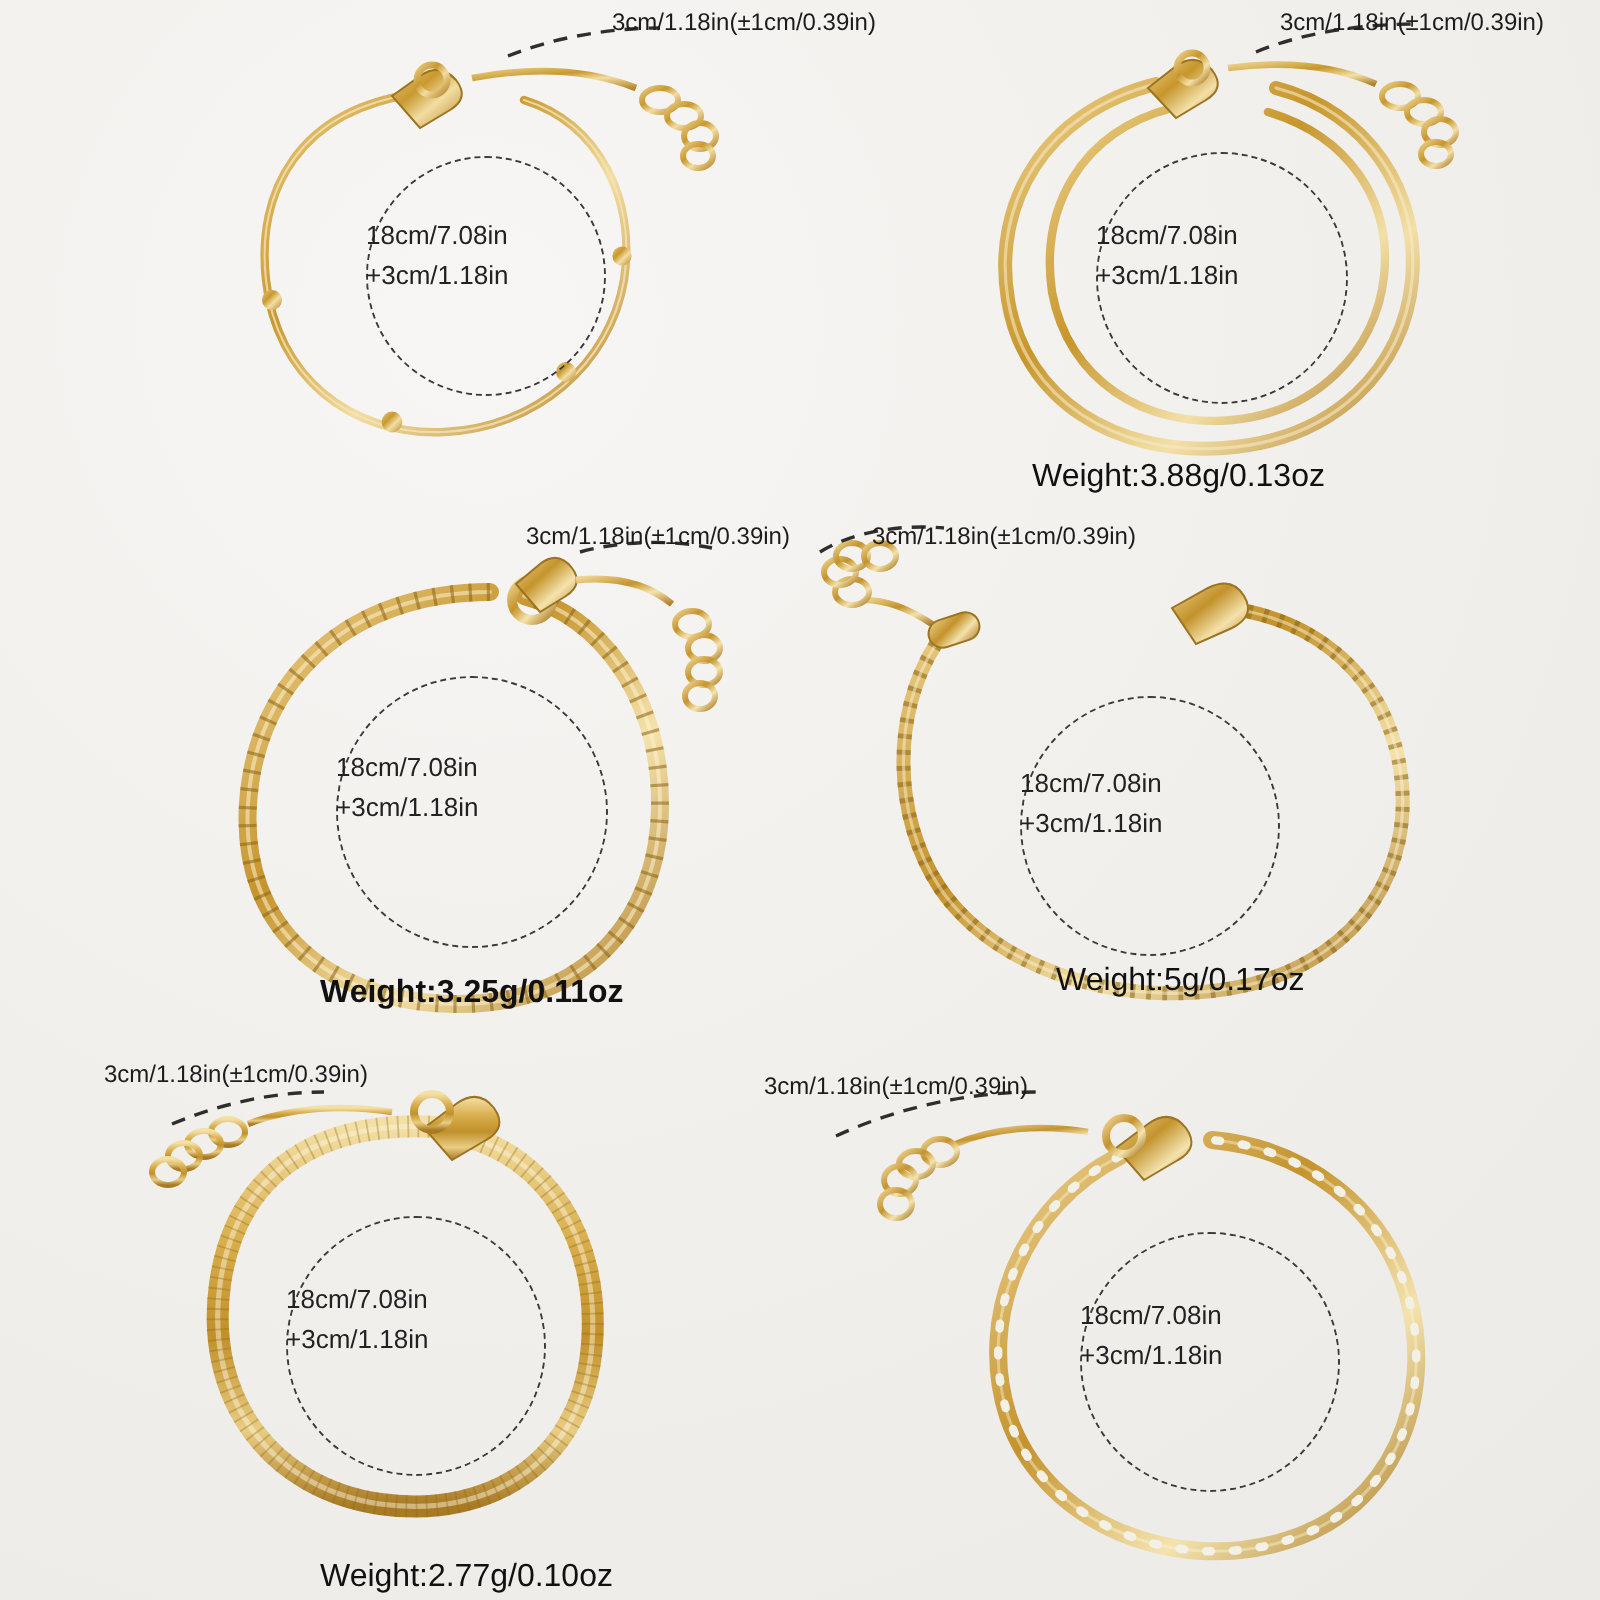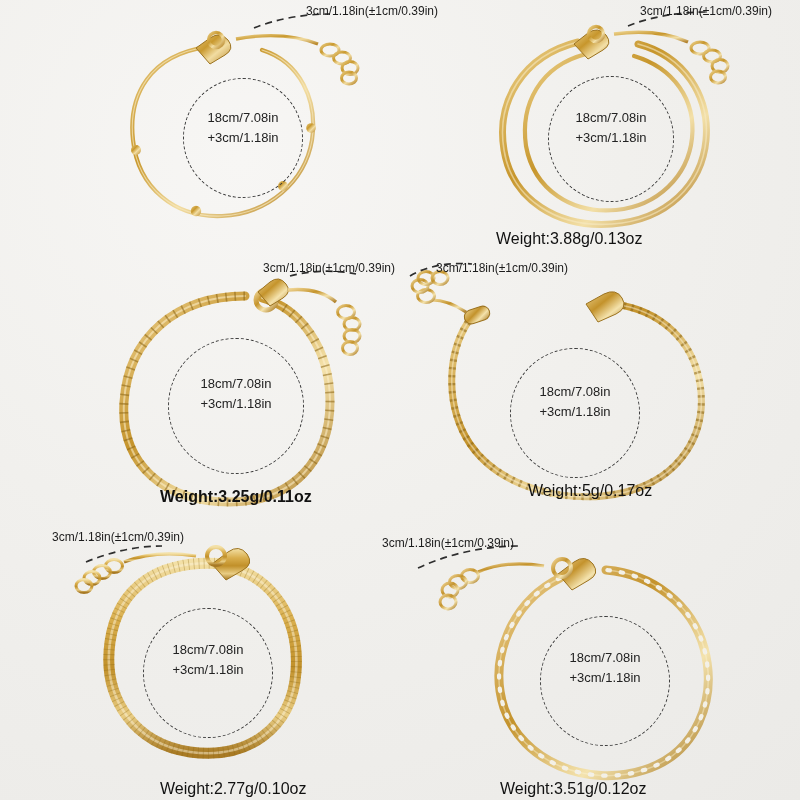--- a/index.html
+++ b/index.html
@@ -38,21 +38,21 @@
   
   .dash-circle {
     position: absolute;
     border: 1.6px dashed #3b3b3b;
     border-radius: 50%;
     box-sizing: border-box;
     background: transparent;
   }
   .meas {
     position: absolute;
-    text-align: center;
+    text-align: left;
     font-size: 13px;
     line-height: 1.55;
     color: #222;
     white-space: nowrap;
   }
   .ext-label {
     position: absolute;
     font-size: 12px;
     color: #1c1c1c;
     white-space: nowrap;
@@ -140,21 +140,21 @@
 
       <path d="M228,26 C252,16 282,12 308,12" fill="none" stroke="#2e2e2e" stroke-width="1.7" stroke-dasharray="7 5"></path>
     </svg>
 
     <div class="dash-circle" style="left:148px; top:76px; width:126px; height:126px;"></div>
     <div class="meas" style="left:148px; top:108px; width:126px;">
       <div>18cm/7.08in</div>
       <div>+3cm/1.18in</div>
     </div>
     <div class="ext-label" style="left:240px; top:4px;">3cm/1.18in(±1cm/0.39in)</div>
-    <div class="weight" style="left:96px; top:230px;">Weight:3.88g/0.13oz</div>
+    <div class="weight" style="left:116px; top:230px;">Weight:3.88g/0.13oz</div>
   </div>
 
   <div class="cell c2">
     <svg class="chain-svg" width="400" height="266">
       <defs>
         <linearGradient id="g3" x1="0" y1="0" x2="1" y2="1">
           <stop offset="0%" stop-color="#eed392"></stop>
           <stop offset="38%" stop-color="#c5942c"></stop>
           <stop offset="66%" stop-color="#f5e3ad"></stop>
           <stop offset="100%" stop-color="#ad7e27"></stop>
@@ -285,16 +285,15 @@
 
       <path d="M18,56 C48,42 84,34 118,34" fill="none" stroke="#2e2e2e" stroke-width="1.7" stroke-dasharray="7 5"></path>
     </svg>
 
     <div class="dash-circle" style="left:140px; top:104px; width:130px; height:130px;"></div>
     <div class="meas" style="left:140px; top:136px; width:130px;">
       <div>18cm/7.08in</div>
       <div>+3cm/1.18in</div>
     </div>
     <div class="ext-label" style="left:-18px; top:24px;">3cm/1.18in(±1cm/0.39in)</div>
-    <div class="weight" style="left:100px; top:268px;">Weight:3.51g/0.12oz</div>
   </div>
 
 </div>
 
 </body></html>

